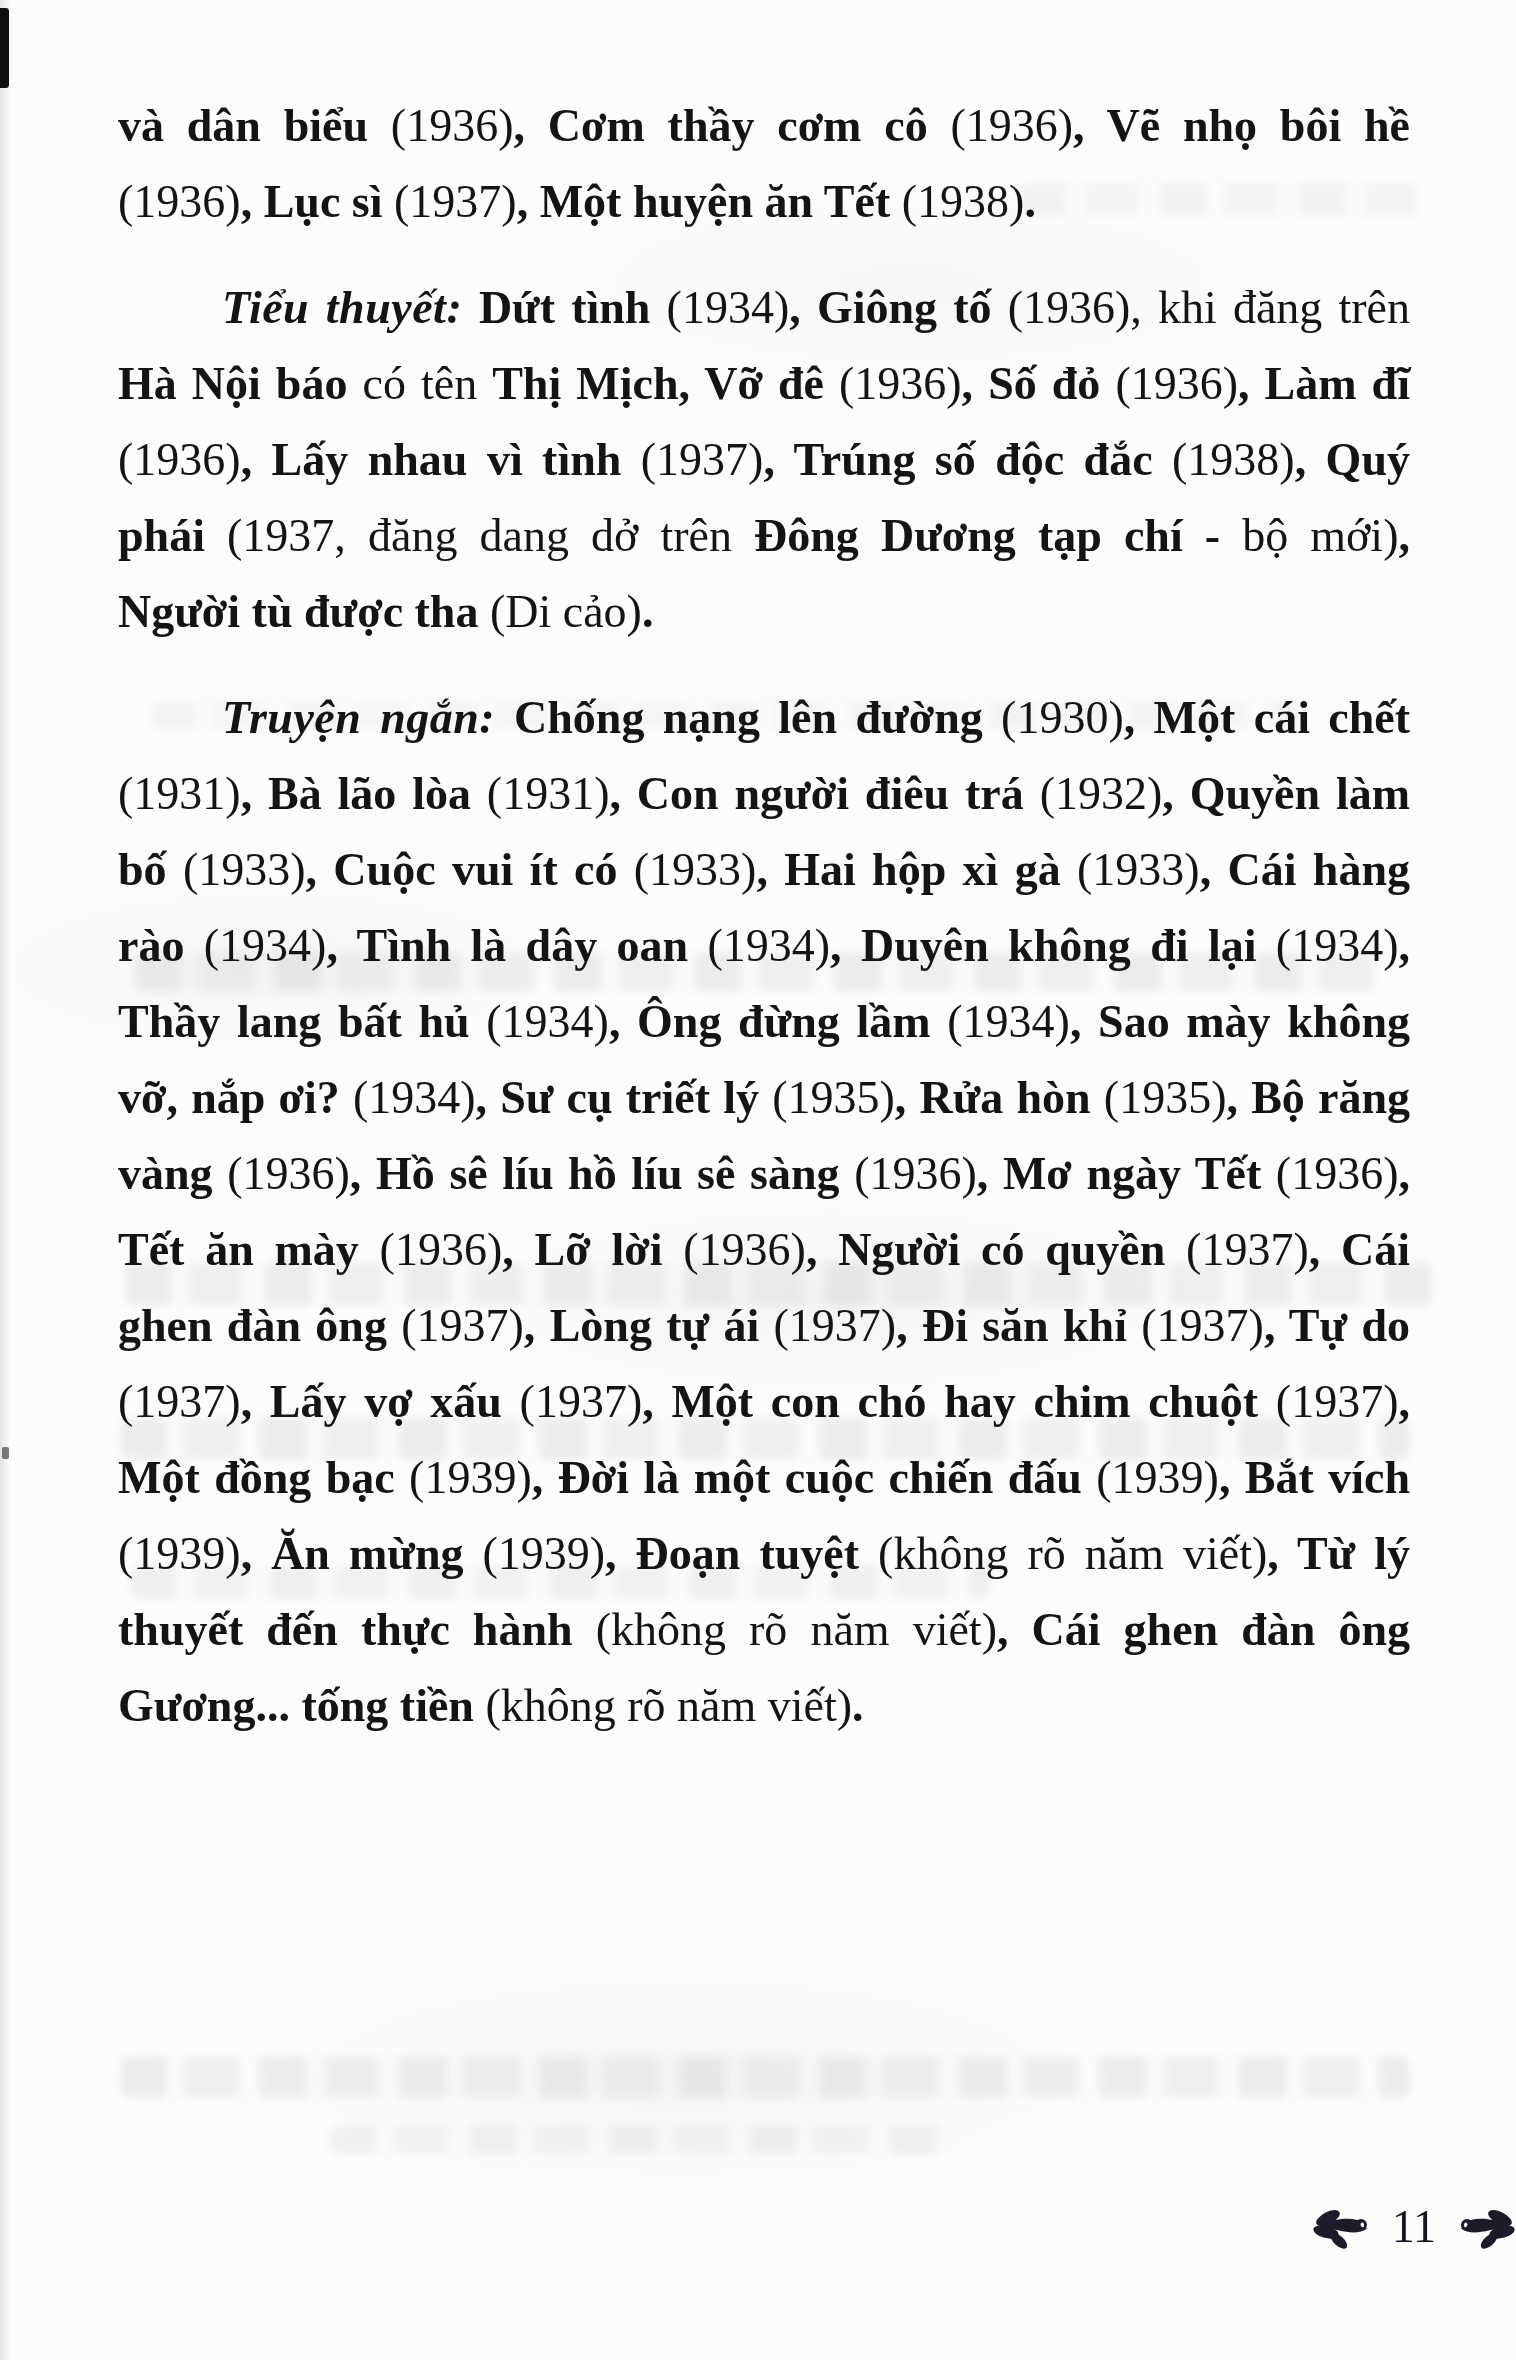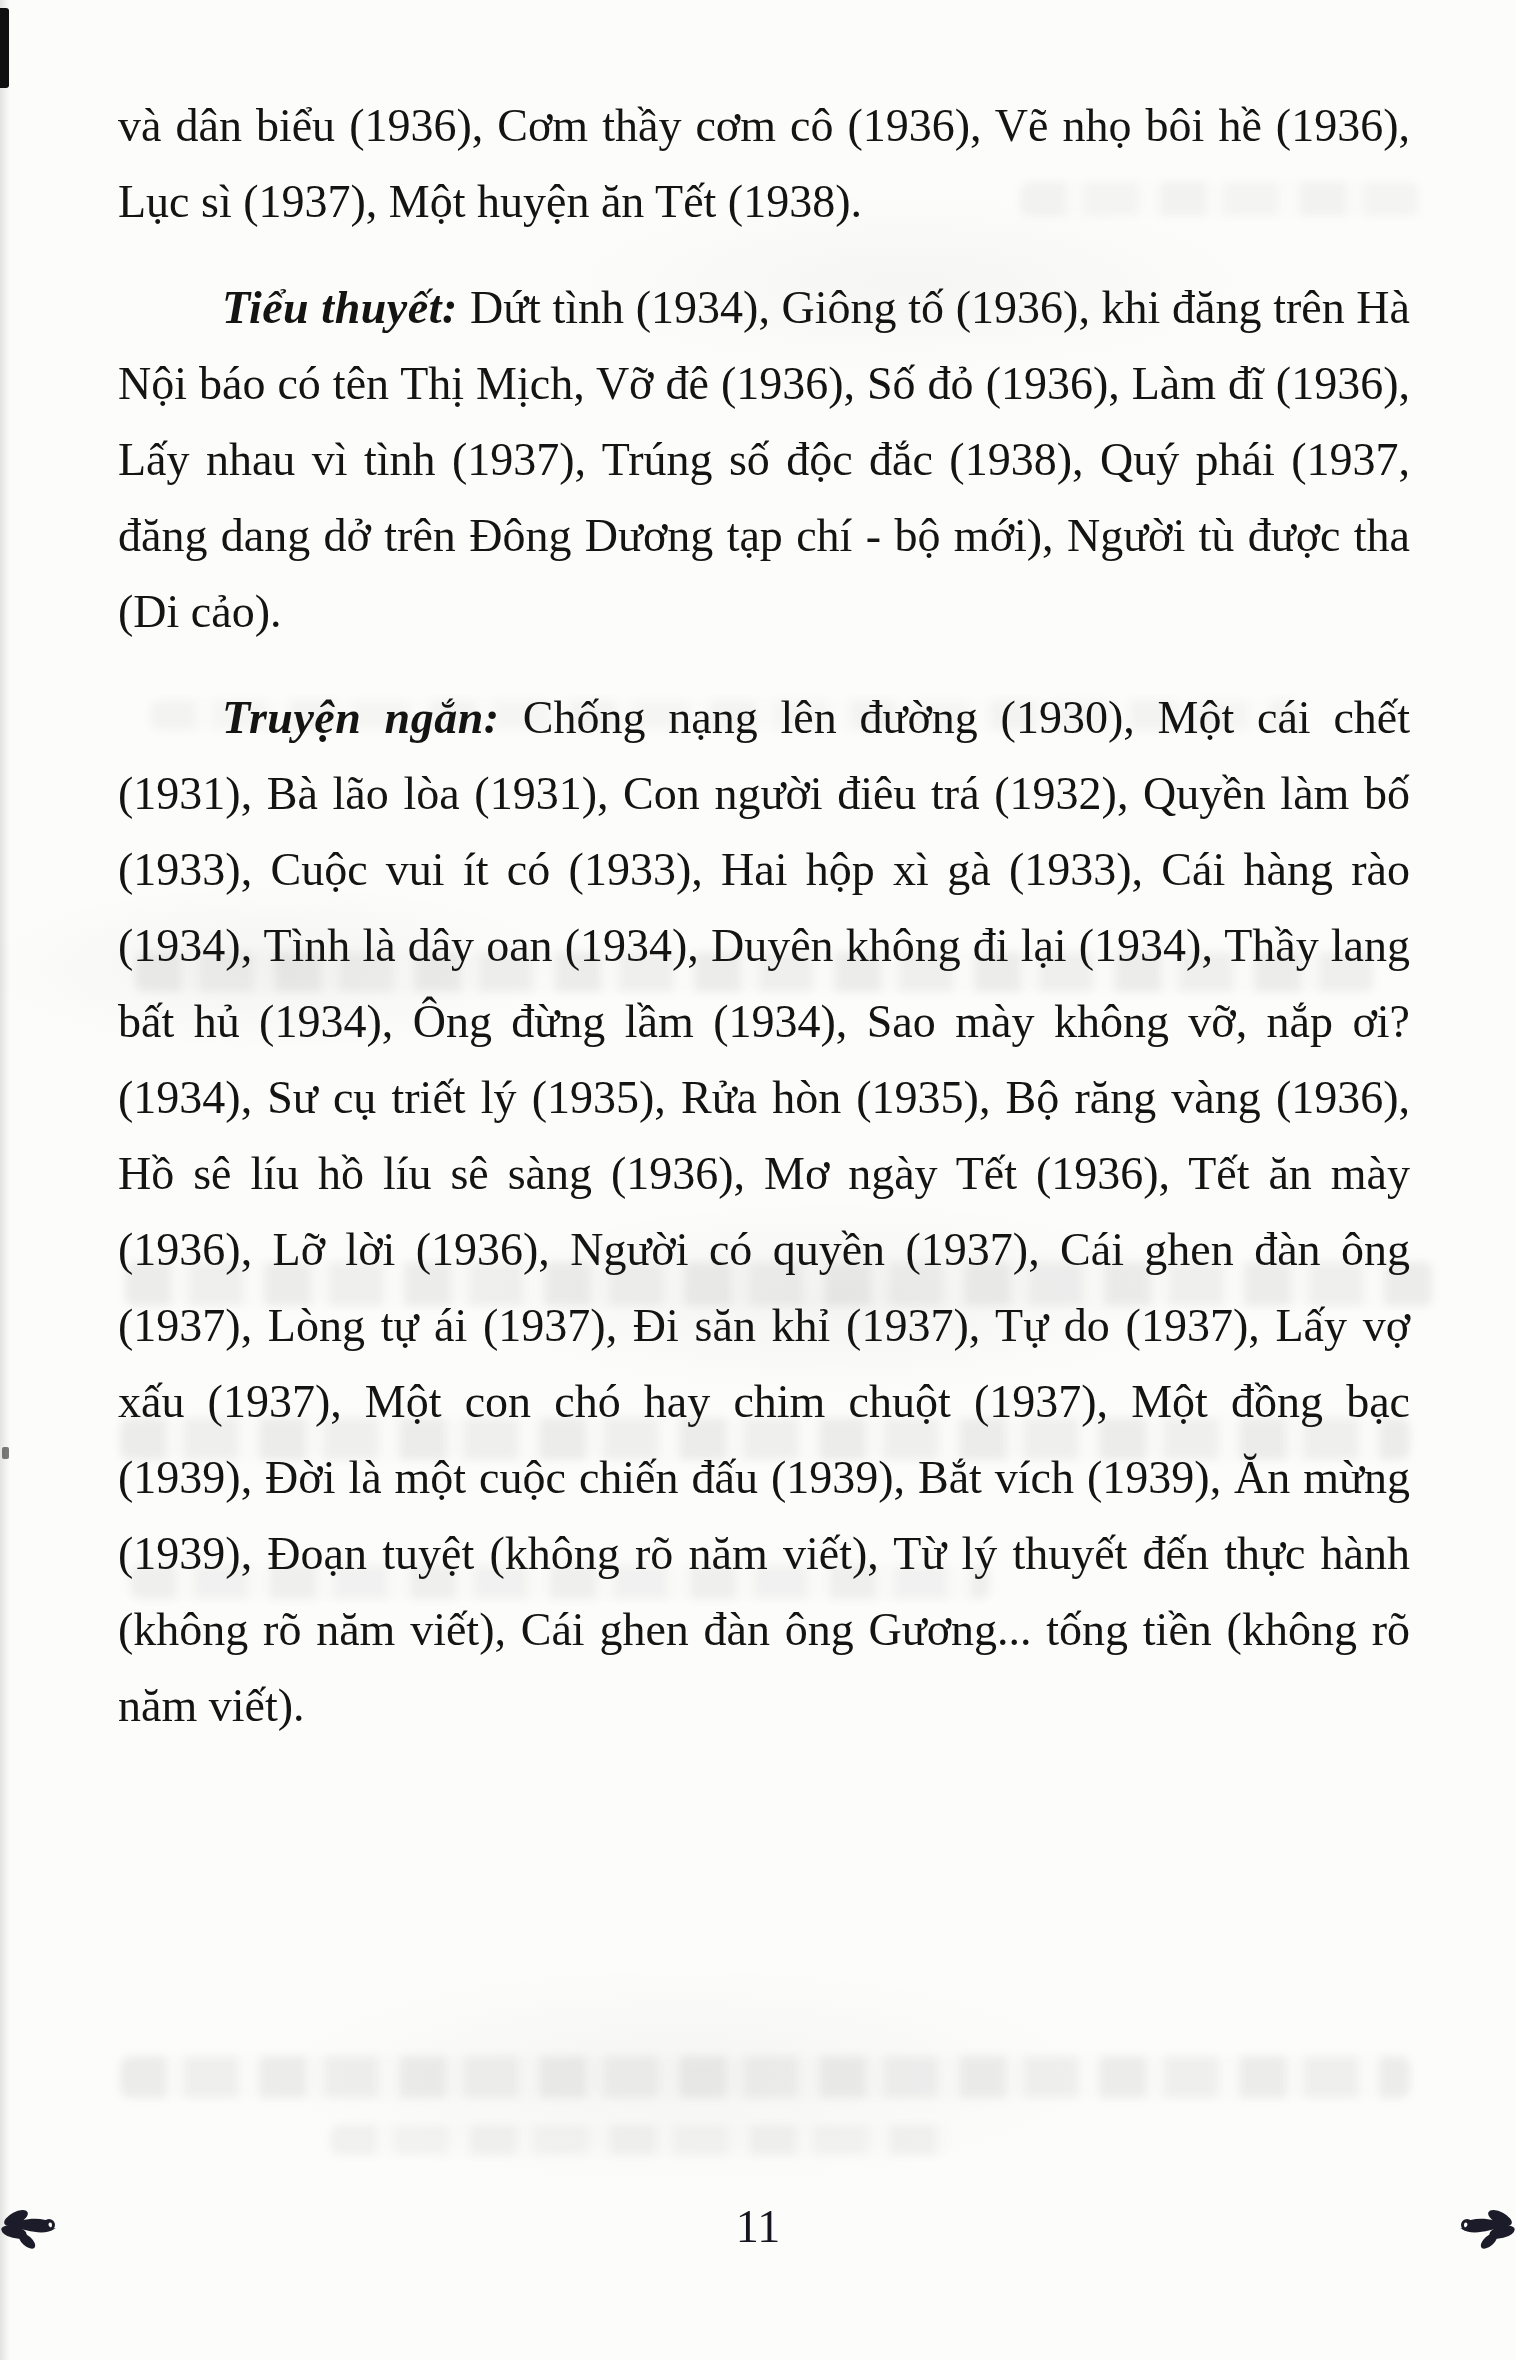--- a/index.html
+++ b/index.html
@@ -23,39 +23,39 @@
   .corner-mark{position:absolute;left:0;top:8px;width:9px;height:80px;background:#101010;border-radius:0 3px 3px 0;}
   .left-speck{position:absolute;left:2px;top:1447px;width:7px;height:12px;background:rgba(20,20,20,.55);border-radius:2px;}
 
   .text-block{
     position:absolute;left:118px;top:88px;width:1292px;
     font-size:46px;line-height:76px;
     text-align:justify;
   }
   .text-block p{margin:0 0 30px 0;text-indent:68px;}
   .text-block p.no-indent{text-indent:0;}
-  .run.normal{font-style:normal;font-weight:normal;}
+  .run.normal{font-style:normal;font-weight:bold;}
   .run.italic{}
   .run.bold-italic{font-style:italic;font-weight:bold;letter-spacing:.5px;margin-left:36px;}
 
   
   .smudge{position:absolute;filter:blur(4px);opacity:.55;border-radius:10px;
     background:repeating-linear-gradient(90deg,rgba(110,110,110,.20) 0 46px,rgba(110,110,110,.04) 46px 64px,rgba(110,110,110,.16) 64px 118px,rgba(110,110,110,.03) 118px 140px);}
   .s1{left:1020px;top:182px;width:400px;height:34px;opacity:.35;}
   .s2{left:150px;top:700px;width:1150px;height:30px;opacity:.30;}
   .s3{left:135px;top:952px;width:1240px;height:40px;}
   .s4{left:125px;top:1262px;width:1310px;height:44px;}
   .s5{left:120px;top:1418px;width:1290px;height:42px;}
   .s6{left:130px;top:1565px;width:860px;height:34px;opacity:.45;}
   .s7{left:120px;top:2056px;width:1290px;height:42px;}
   .s8{left:330px;top:2125px;width:620px;height:30px;opacity:.4;}
 
   .footer{
     position:absolute;left:0;top:2200px;width:100%;
-    display:flex;align-items:center;justify-content:space-between;gap:16px;
+    display:flex;align-items:center;justify-content:flex-end;gap:16px;
   }
   .page-number{font-size:46px;color:#15151f;}
   .ornament{width:64px;height:46px;display:block;}
   .ornament.flip{transform:scaleX(-1);}
 </style>
 </head>
 <body>
 
 <div class="page">
 

